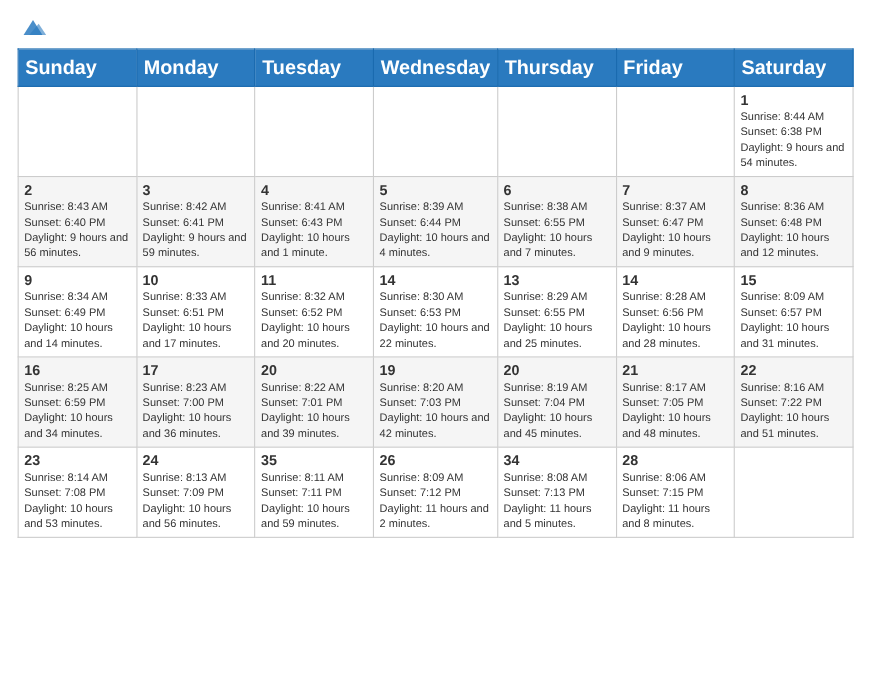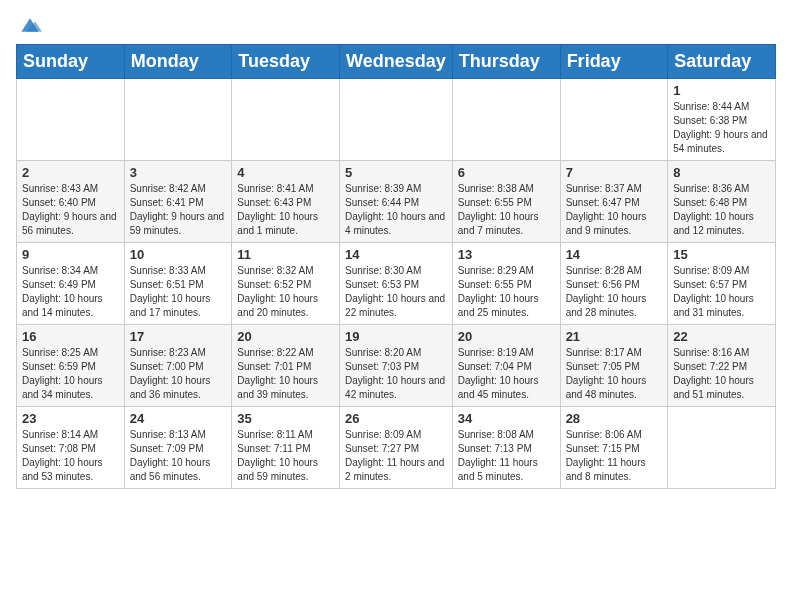--- a/index.html
+++ b/index.html
@@ -283,21 +283,21 @@
         </td>
         <td>
           <span class="day-number">35</span>
           <div class="day-info">Sunrise: 8:11 AM
 Sunset: 7:11 PM
 Daylight: 10 hours and 59 minutes.</div>
         </td>
         <td>
           <span class="day-number">26</span>
           <div class="day-info">Sunrise: 8:09 AM
-Sunset: 7:27 PM
+Sunset: 7:12 PM
 Daylight: 11 hours and 2 minutes.</div>
         </td>
         <td>
           <span class="day-number">34</span>
           <div class="day-info">Sunrise: 8:08 AM
 Sunset: 7:13 PM
 Daylight: 11 hours and 5 minutes.</div>
         </td>
         <td>
           <span class="day-number">28</span>

